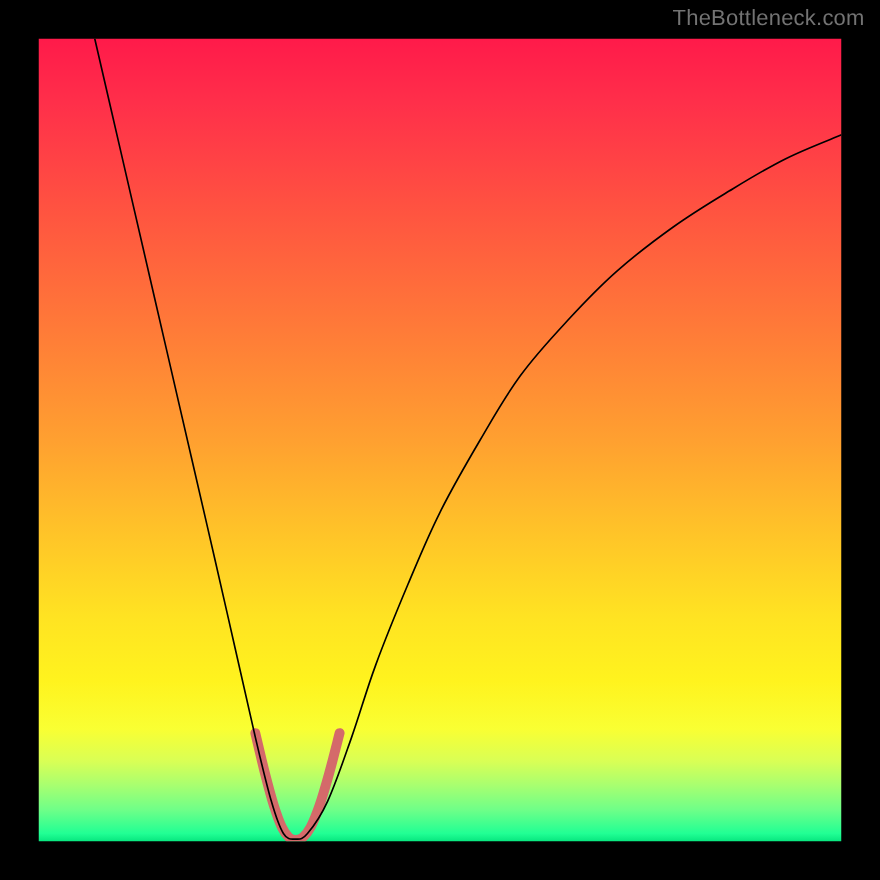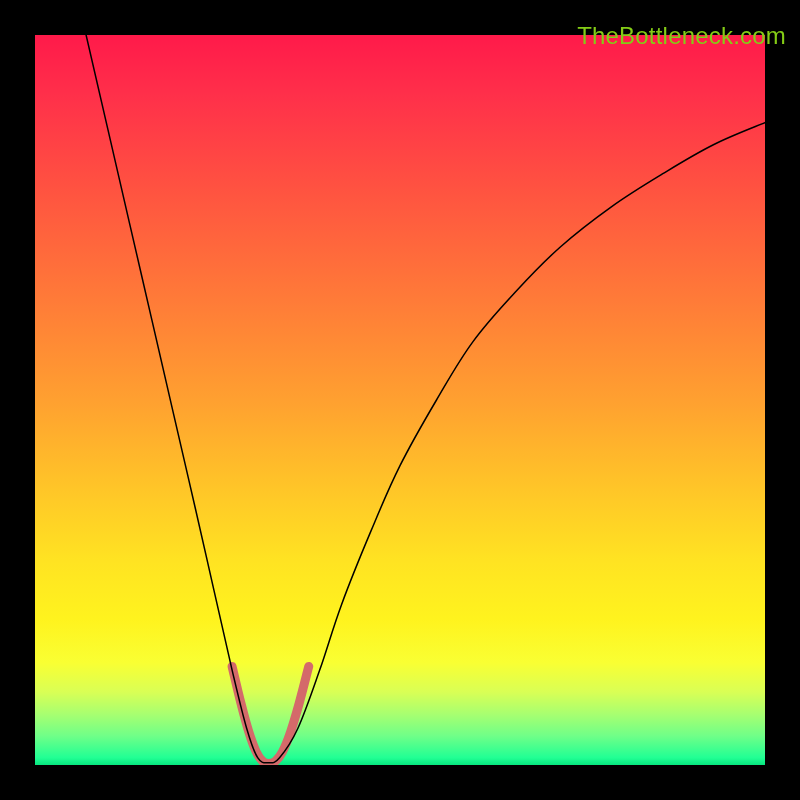--- a/index.html
+++ b/index.html
@@ -48,26 +48,25 @@
       #a8ff70 93%,
       #70ff88 96%,
       #21ff94 99%,
       #07e67f 100%
     );
   }
   .watermark {
     position: absolute;
     top: 6px;
     right: 14px;
-    color: #84cc16;
-    font-size: 24px;
+    color: #737373;
+    font-size: 20px;
     letter-spacing: 0.2px;
     font-weight: 500;
     user-select: none;
-    margin-top: 16px;
   }
   svg.curves {
     position: absolute;
     top: 0;
     left: 0;
     width: 100%;
     height: 100%;
   }
 </style>
 </head>

